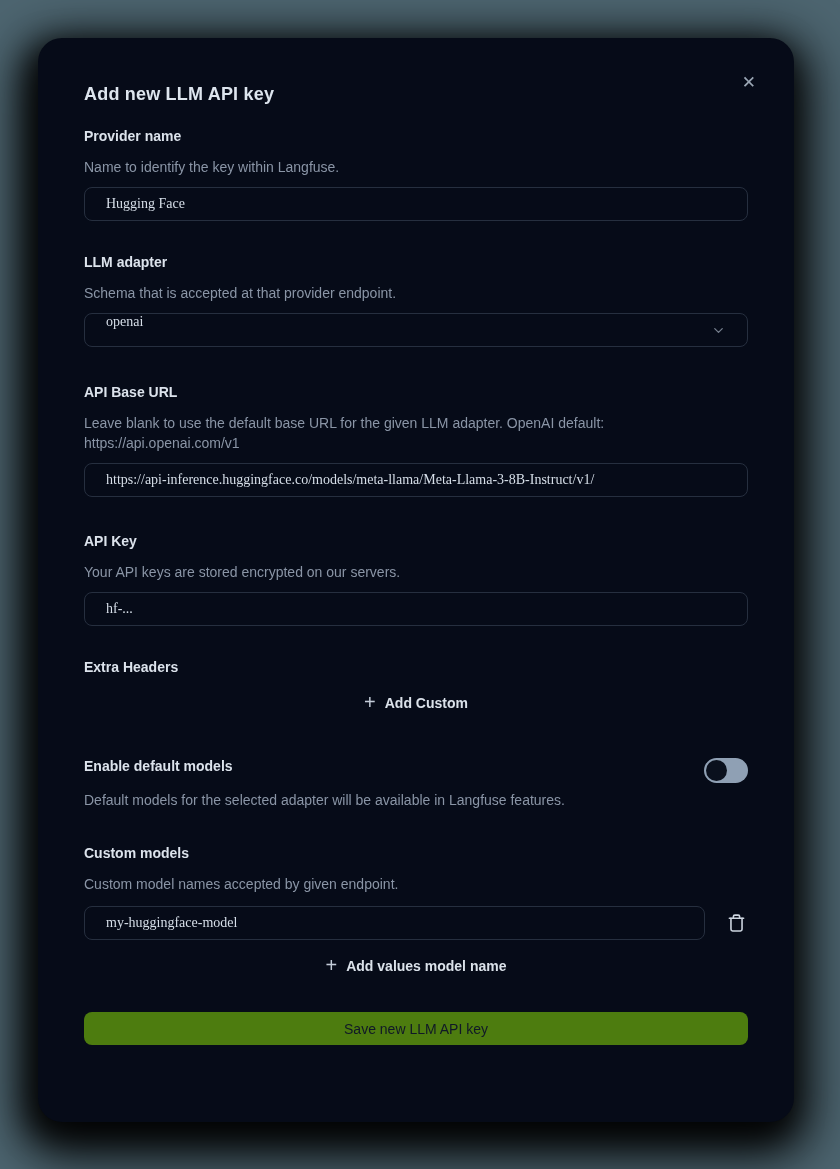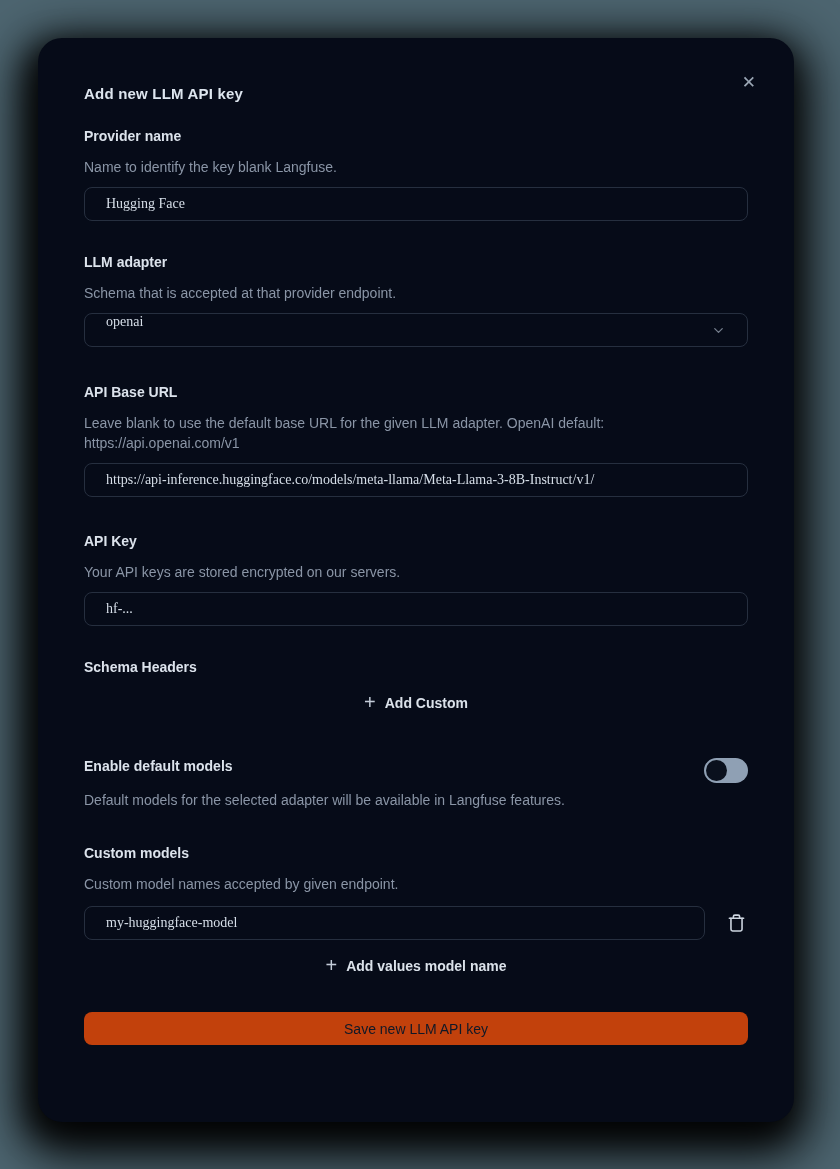--- a/index.html
+++ b/index.html
@@ -23,21 +23,21 @@
     top: 30px; right: 32px;
     background: none; border: none;
     color: #9aa6b4;
     font-size: 17px;
     line-height: 1;
     cursor: pointer;
     padding: 6px;
     font-family: "Liberation Sans", sans-serif;
   }
   .title {
-    font-size: 15px;
+    font-size: 18px;
     font-weight: 700;
     color: #dde5ee;
     line-height: 28px;
     letter-spacing: .2px;
     margin-bottom: 18px;
   }
   .field { margin-bottom: 31px; }
   .field.mb33 { margin-bottom: 35px; }
   .field.mb34 { margin-bottom: 34px; }
   .label {
@@ -130,21 +130,21 @@
     cursor: pointer;
     display: flex;
     align-items: center;
     padding: 2px;
   }
   .save-btn {
     display: block;
     width: 100%;
     height: 33px;
     margin-top: 32px;
-    background: #c2410c;
+    background: #4d7c0f;
     color: #101827;
     border: none;
     border-radius: 8px;
     font-size: 14px;
     font-weight: 500;
     font-family: "Liberation Sans", sans-serif;
     cursor: pointer;
   }
   svg { display: block; }
 </style>
@@ -152,21 +152,21 @@
 <body>
 
 <div class="modal">
 
   <button class="close-btn">✕</button>
 
   <h1 class="title">Add new LLM API key</h1>
 
   <section class="field">
     <div class="label">Provider name</div>
-    <div class="desc">Name to identify the key blank Langfuse.</div>
+    <div class="desc">Name to identify the key within Langfuse.</div>
     <input class="input" value="Hugging Face" style="">
   </section>
 
   <section class="field mb33">
     <div class="label">LLM adapter</div>
     <div class="desc">Schema that is accepted at that provider endpoint.</div>
     <div class="select">
       <span>openai</span>
       <span class="chev">
         <svg width="15" height="15" viewBox="0 0 24 24" fill="none" stroke="currentColor" stroke-width="2" stroke-linecap="round" stroke-linejoin="round">
@@ -182,21 +182,21 @@
     <input class="input" value="https://api-inference.huggingface.co/models/meta-llama/Meta-Llama-3-8B-Instruct/v1/" style="">
   </section>
 
   <section class="field">
     <div class="label">API Key</div>
     <div class="desc">Your API keys are stored encrypted on our servers.</div>
     <input class="input" value="hf-..." style="">
   </section>
 
   <section class="extra-headers">
-    <div class="label">Schema Headers</div>
+    <div class="label">Extra Headers</div>
     <button class="ghost-btn">
       <span class="plus">+</span>
       <span>Add Custom</span>
     </button>
   </section>
 
   <section class="toggle-row">
     <div class="texts">
       <div class="label">Enable default models</div>
       <div class="desc">Default models for the selected adapter will be available in Langfuse features.</div>

